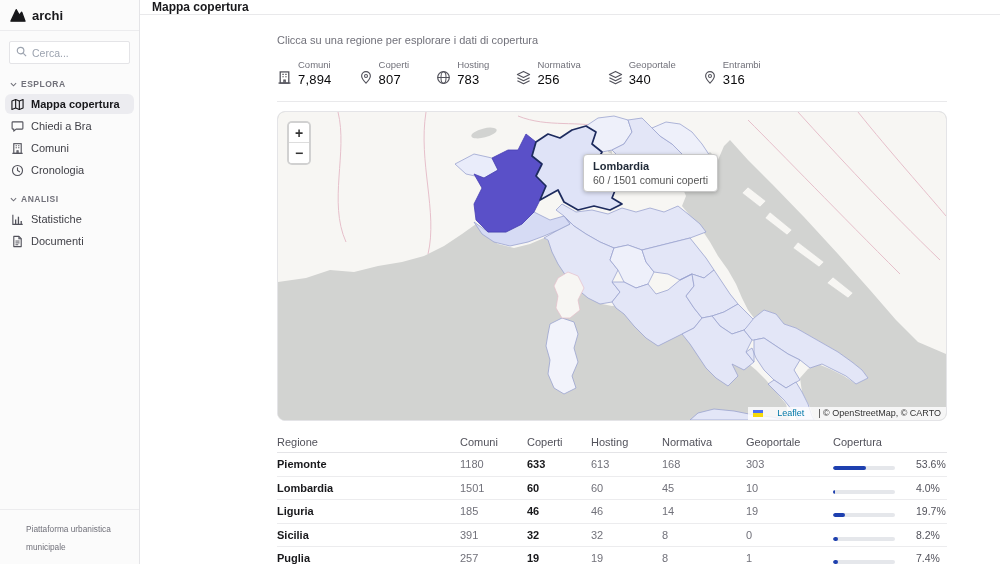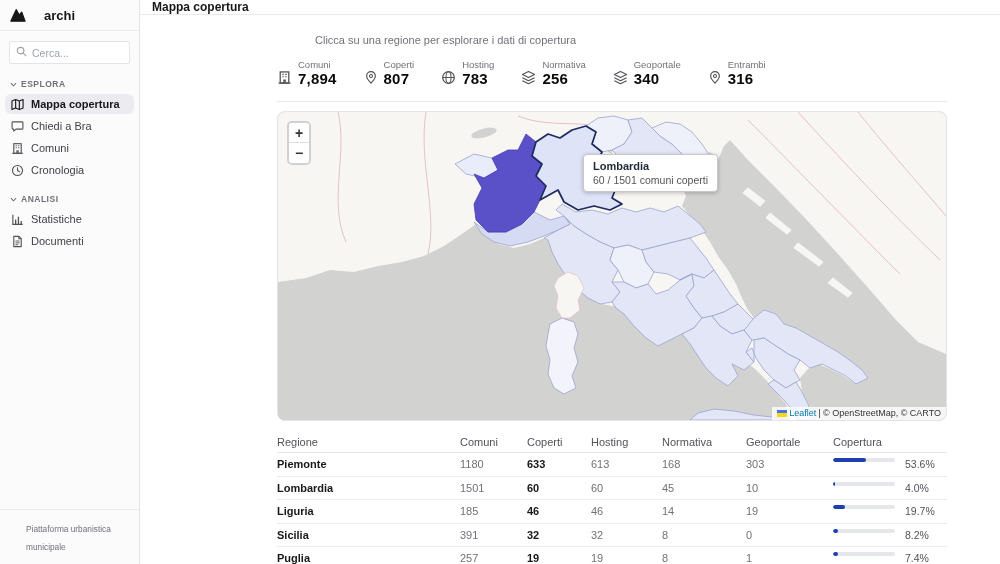--- a/index.html
+++ b/index.html
@@ -3,21 +3,21 @@
 <meta charset="utf-8">
 <style>
   * { margin:0; padding:0; box-sizing:border-box; }
   html,body { width:1000px; height:564px; overflow:hidden; background:#fff;
     font-family:"Liberation Sans", sans-serif; color:#18181b; }
   .app { display:flex; width:1000px; height:564px; }
 
   
   .sidebar { width:140px; min-width:140px; background:#fbfbfb; border-right:1px solid #e4e4e7;
     display:flex; flex-direction:column; }
-  .side-head { height:31px; display:flex; align-items:center; gap:18px; padding:0 10px;
+  .side-head { height:31px; display:flex; align-items:center; gap:6px; padding:0 10px;
     border-bottom:1px solid #ececee; }
   .brand-name { font-size:13px; font-weight:700; color:#18181b; }
   .search-wrap { margin:10px 9px 2px; position:relative; }
   .search-input { width:100%; height:23px; border:1px solid #e4e4e7; border-radius:2px;
     background:#fff; font-size:10.5px; padding:0 6px 0 22px; color:#3f3f46; outline:none;
     font-family:"Liberation Sans", sans-serif; }
   .search-input::placeholder { color:#9ca3af; }
   .search-ico { position:absolute; left:7px; top:5px; }
   .section-label { display:flex; align-items:center; gap:4px; margin:13px 0 4px; padding:0 10px;
     font-size:8.5px; letter-spacing:.5px; color:#71717a; font-weight:600; }
@@ -26,58 +26,58 @@
   .nav-item.active { background:#ececf0; color:#18181b; font-weight:700; }
   .side-foot { margin-top:auto; border-top:1px solid #ececee; padding:8px 26px 10px; }
   .side-foot span { font-size:8.3px; color:#71717a; }
 
   
   .main { flex:1; display:flex; flex-direction:column; background:#fff; min-width:0; }
   .topbar { height:31px; border-bottom:1px solid #e9e9eb; display:flex; align-items:center;
     padding:0 12px; }
   .topbar-title { font-size:12px; font-weight:700; color:#18181b; }
   .content { padding:19px 0 0 137px; width:807px; }
-  .subtitle { font-size:11px; color:#71717a;margin-left:38px; }
+  .subtitle { font-size:11px; color:#71717a; }
   .stats { display:flex; gap:27px; margin-top:13px; width:670px; }
   .stat { display:flex; align-items:flex-end; gap:6px; }
   .stat svg { margin-bottom:3px; }
   .stat-label { font-size:9.5px; color:#71717a; display:block; }
-  .stat-value { font-size:15px; font-weight:700; color:#09090b; letter-spacing:.2px; }
+  .stat-value { font-size:13px; font-weight:400; color:#09090b; letter-spacing:.2px; }
   .divider { width:670px; border-bottom:1px solid #e9e9eb; margin-top:13px; }
 
   
   .map-card { position:relative; width:670px; height:310px; margin-top:9px;
     border:1px solid #e4e4e7; border-radius:8px; overflow:hidden; background:#d2d3d1; }
   .map-card svg.basemap { position:absolute; inset:0; }
   .zoomctl { position:absolute; left:9px; top:9px; width:24px; background:#fff;
     border:2px solid rgba(0,0,0,.18); border-radius:5px; overflow:hidden; z-index:5; }
   .zoomctl button { display:block; width:100%; height:20px; background:#fff; border:none;
     font-size:14px; font-weight:700; color:#333; line-height:18px; cursor:pointer;
     font-family:"Liberation Sans", sans-serif; }
   .zoomctl button:first-child { border-bottom:1px solid #ddd; }
   .map-tooltip { position:absolute; left:305px; top:42px; background:#fff;
     border:1px solid #c8c8c8; border-radius:4px; padding:5px 9px; z-index:6;
     box-shadow:0 1px 4px rgba(0,0,0,.25); white-space:nowrap; }
   .map-tooltip .tt-title { font-size:11px; font-weight:700; color:#1f2937; display:block; }
   .map-tooltip .tt-line { font-size:10.5px; color:#555; display:block; margin-top:2px; }
   .attribution { position:absolute; right:0; bottom:0; background:rgba(255,255,255,.8);
-    padding:1px 5px 2px; font-size:9px; color:#333; z-index:5; display:flex; align-items:center; gap:2px; }
+    padding:1px 5px 2px; font-size:9px; color:#333; z-index:5; display:flex; align-items:center; gap:14px; }
   .ua-flag { display:inline-block; width:10px; height:7px; background:linear-gradient(#4c6ef5 50%,#f5d90a 50%); }
   .leaflet-link { color:#0078a8; }
 
   
   .table { width:670px; margin-top:10px; }
   .trow { display:grid; grid-template-columns:183px 67px 64px 71px 84px 87px 1fr;
     align-items:center; height:23.5px; border-bottom:1px solid #ececee; }
   .trow.head { height:22px; border-bottom:1px solid #e4e4e7; }
   .th { font-size:11px; color:#52525b; }
   .td-region { font-size:11px; font-weight:600; color:#18181b; }
   .td-num { font-size:11px; color:#71717a; }
   .td-cop { font-size:11px; font-weight:700; color:#18181b; }
-  .covcell { display:flex; align-items:flex-start; gap:10px; }
+  .covcell { display:flex; align-items:flex-end; gap:21px; }
   .covtrack { width:62px; height:4px; border-radius:2px; background:#e5e7eb; overflow:hidden; }
   .covfill { height:4px; border-radius:2px; background:#1e40af; }
   .covpct { font-size:10.5px; color:#52525b; }
   .icon { display:inline-flex; }
 </style>
 </head>
 <body>
 
 <div class="app">
 

